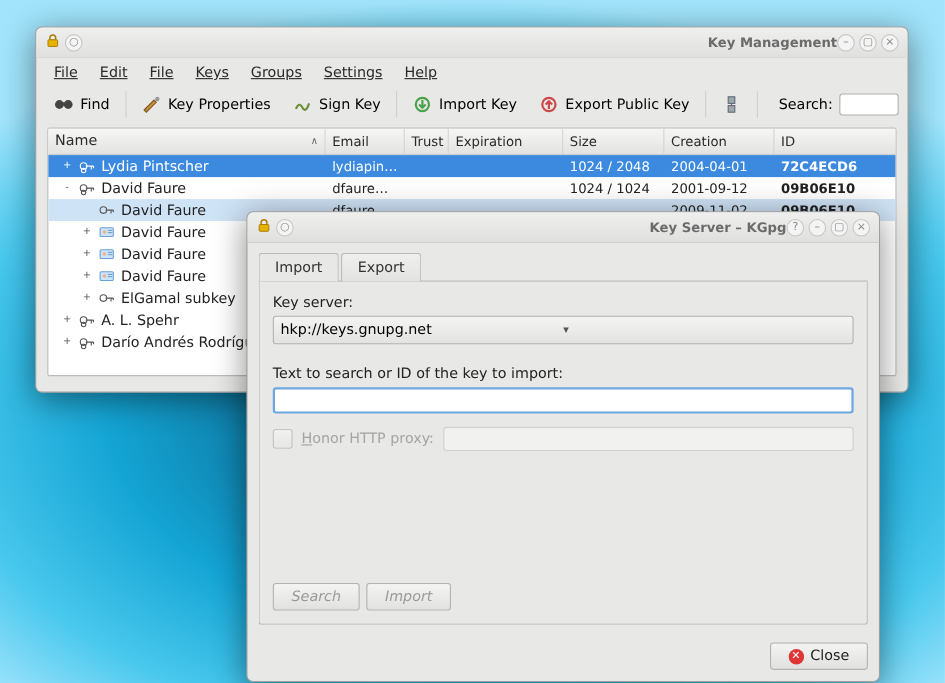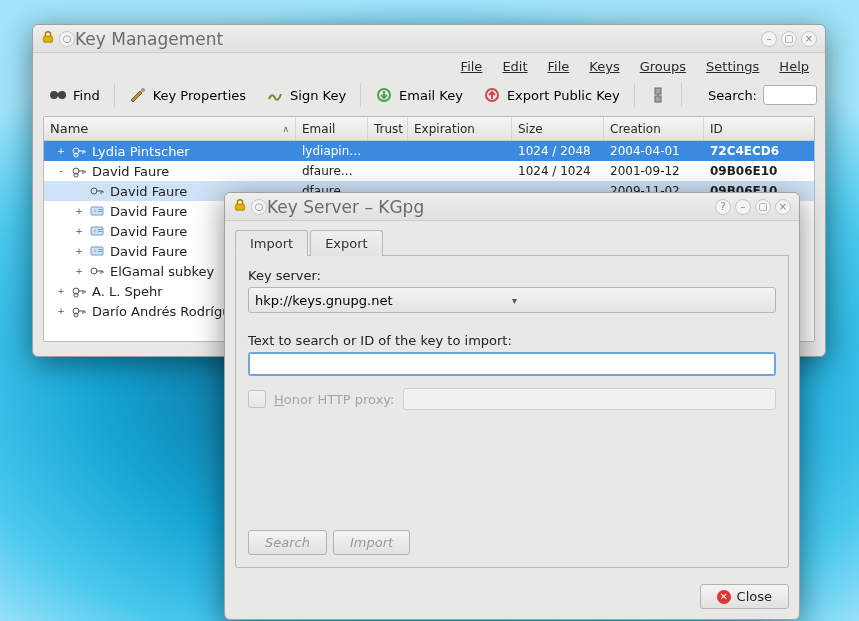--- a/index.html
+++ b/index.html
@@ -6,27 +6,27 @@
   body { margin: 0; width: 859px; height: 621px; position: relative; overflow: hidden;
          background: radial-gradient(ellipse 70% 60% at 50% 60%, #2b4f63 0%, #0d7098 25%, #14a4d4 55%, #49c8ed 80%, #a1e4fb 100%); }
   .window { position: absolute; background: #e8e8e7; border: 1px solid #a0a0a0; border-radius: 6px;
             box-shadow: 0 6px 30px rgba(0,0,0,0.45); }
   .main-window { left: 32px; top: 24px; width: 794px; padding-bottom: 14px; }
   .dialog-window { left: 224px; top: 192px; width: 576px; }
   .titlebar { height: 28px; display: flex; align-items: center; padding: 0 8px;
               background: linear-gradient(#efefee, #e0e0df); border-bottom: 1px solid #cfcfce;
               border-radius: 6px 6px 0 0; color: #6a6a6a; }
   .tb-left, .tb-right { display: flex; gap: 4px; align-items: center; }
-  .tb-title { flex: 1; text-align: left; font-size: 17px; color: #6b6b6b; }
+  .tb-title { flex: 1; text-align: right; font-size: 12px; color: #6b6b6b; font-weight: bold; }
   .tb-btn { width: 16px; height: 16px; border-radius: 8px; background: #f4f4f4;
             border: 1px solid #c6c6c6; display: flex; align-items: center; justify-content: center;
             font-size: 10px; color: #888; line-height: 1; }
   .lock-icon svg { width: 14px; height: 14px; }
 
-  .menubar { display: flex; gap: 0; padding: 2px 6px 0 6px; align-items: center; justify-content: flex-end; }
+  .menubar { display: flex; gap: 0; padding: 2px 6px 0 6px; align-items: center; }
   .menu-item { padding: 4px 10px; color: #2a2a2a; text-decoration: underline; text-decoration-color: rgba(0,0,0,0); }
   .menu-item .ul { text-decoration: underline; }
   .toolbar { display: flex; align-items: center; padding: 4px 8px 6px 8px; gap: 4px; }
   .tbutton { display: flex; align-items: center; gap: 6px; padding: 4px 8px; border-radius: 3px; }
   .tsep { width: 1px; height: 24px; background: #cfcfce; margin: 0 2px; }
   .search-wrap { margin-left: auto; display: flex; align-items: center; gap: 6px; }
   .search-wrap input { width: 54px; height: 20px; border: 1px solid #b0b0b0; border-radius: 3px; background: #fff; padding: 1px 4px; font-size: 12px; }
   .tree-wrap { border: 1px solid #bcbcbb; background: #fff; margin: 2px 10px 0 10px; border-radius: 2px; }
   .thead { display: flex; background: linear-gradient(#f6f6f5,#e3e3e2); border-bottom: 1px solid #cbcbca; }
   .th { padding: 4px 6px; border-right: 1px solid #d4d4d3; color: #2a2a2a; font-size: 12px; display: flex; align-items: center; gap: 4px; }
@@ -153,21 +153,21 @@
       <span>Sign Key</span>
     </div>
     <div class="tsep"></div>
     <div class="tbutton">
       <span class="ico">
           <svg viewBox="0 0 18 18">
             <circle cx="9" cy="9" r="6" fill="none" stroke="#4aa24a" stroke-width="2"></circle>
             <path d="M9 5 V12 M6 9 L9 12 L12 9" fill="none" stroke="#4aa24a" stroke-width="2"></path>
           </svg>
         </span>
-      <span>Email Key</span>
+      <span>Import Key</span>
     </div>
     <div class="tbutton">
       <span class="ico">
           <svg viewBox="0 0 18 18">
             <circle cx="9" cy="9" r="6" fill="none" stroke="#cc4a4a" stroke-width="2"></circle>
             <path d="M9 13 V6 M6 9 L9 6 L12 9" fill="none" stroke="#cc4a4a" stroke-width="2"></path>
           </svg>
         </span>
       <span>Export Public Key</span>
     </div>

